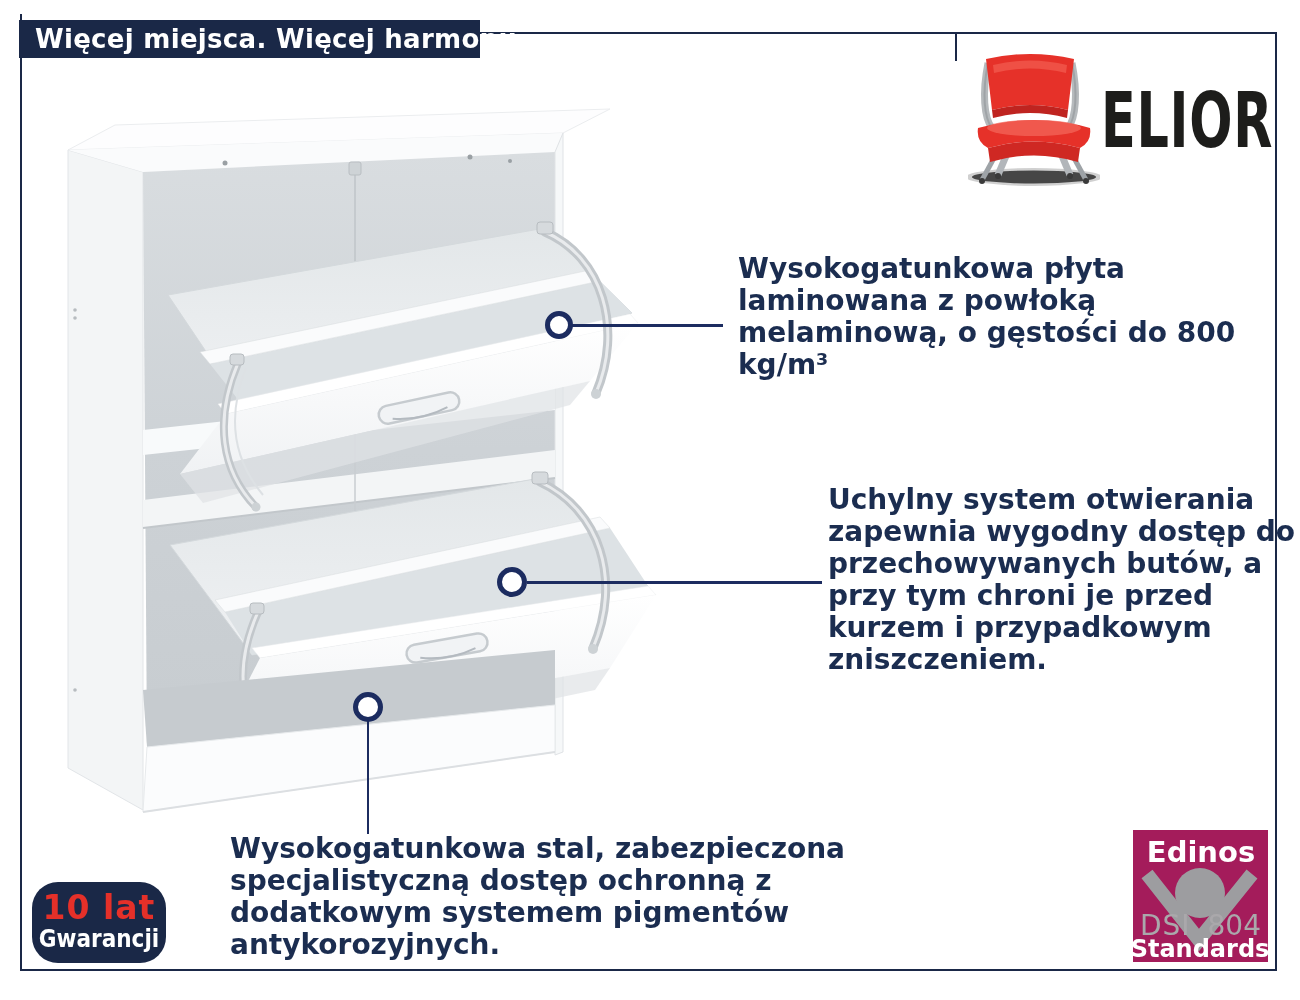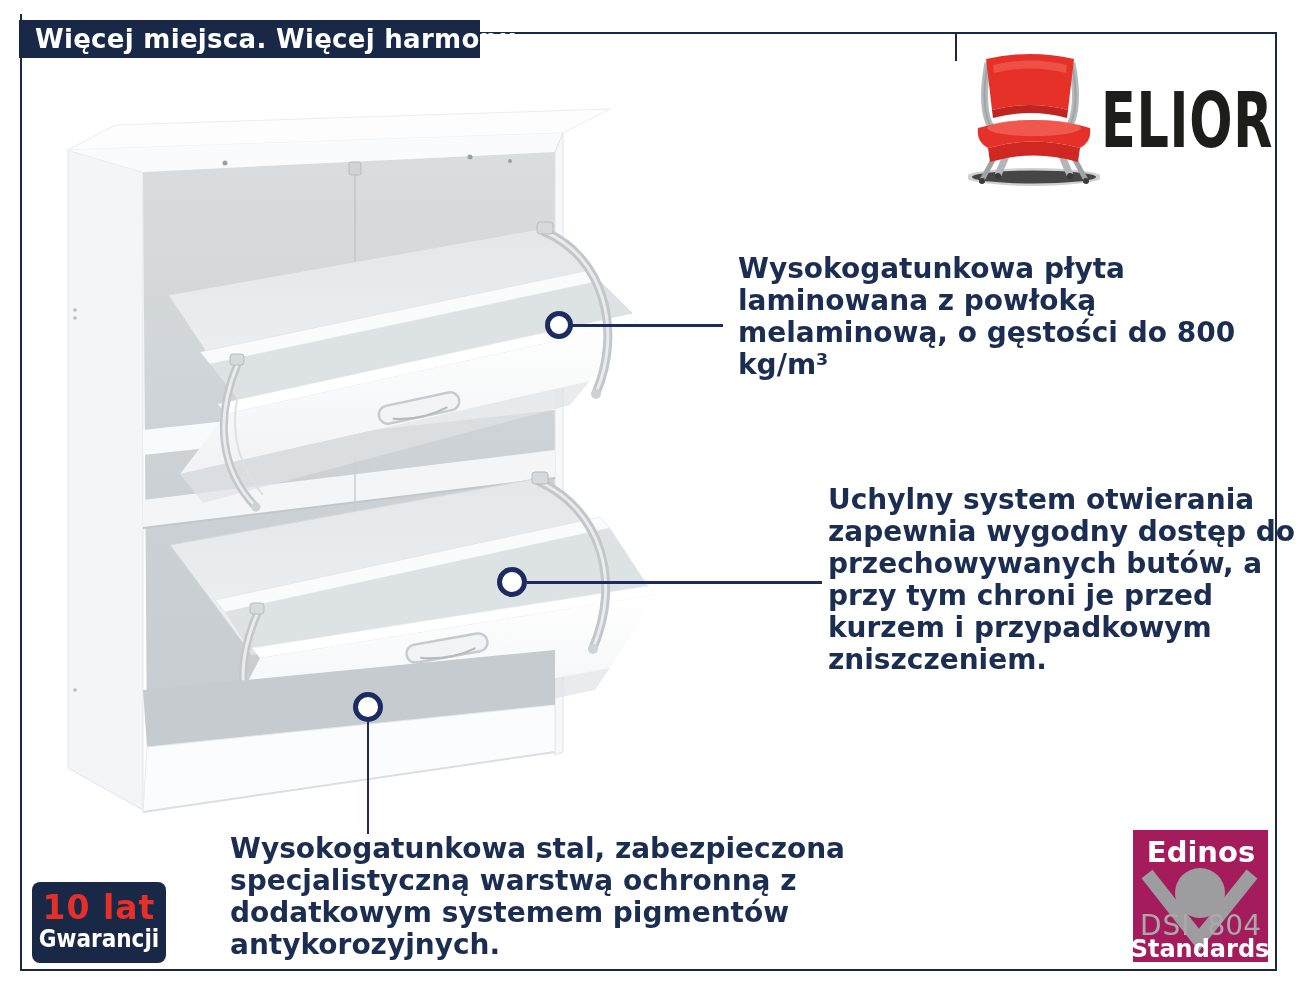--- a/index.html
+++ b/index.html
@@ -25,21 +25,21 @@
   .cabinet-svg{position:absolute;left:55px;top:105px;z-index:2;}
 
   
   .c-line{position:absolute;background:var(--callout_blue);z-index:3;}
   .c-circle{position:absolute;border-radius:50%;background:#fff;border:5px solid var(--callout_blue);
             box-sizing:border-box;z-index:4;}
   .c-text{position:absolute;color:var(--navy_text);font-weight:bold;font-size:28px;line-height:32px;
           white-space:pre-line;z-index:5;letter-spacing:0px;}
 
   
-  .badge{position:absolute;left:32px;top:882px;width:134px;height:81px;border-radius:8px;
+  .badge{position:absolute;left:32px;top:882px;width:134px;height:81px;border-radius:26px;
          background:var(--navy);z-index:6;text-align:center;box-sizing:border-box;padding-top:9px;}
   .badge .b1{display:block;color:var(--red);font-size:33px;font-weight:bold;line-height:34px;letter-spacing:1px;}
   .badge .b2{display:block;color:#fff;font-size:24px;font-weight:bold;line-height:28px;
              transform:scaleX(.9);transform-origin:center;}
 
   
   .cert{position:absolute;left:1133px;top:830px;z-index:6;}
 </style>
 </head>
 <body>
@@ -180,21 +180,21 @@
   <div class="c-text" style="left:828px;top:484px;width:500px;">Uchylny system otwierania
 zapewnia wygodny dostęp do
 przechowywanych butów, a
 przy tym chroni je przed
 kurzem i przypadkowym
 zniszczeniem.</div>
 
   <div class="c-line" style="left:366.5px;top:721px;width:2.5px;height:113px;"></div>
   <div class="c-circle" style="left:353px;top:692px;width:30px;height:30px;"></div>
   <div class="c-text" style="left:230px;top:833px;width:620px;">Wysokogatunkowa stal, zabezpieczona
-specjalistyczną warstwą ochronną z
+specjalistyczną dostęp ochronną z
 dodatkowym systemem pigmentów
 antykorozyjnych.</div>
 
   <div class="badge">
     <span class="b1">10 lat</span>
     <span class="b2">Gwarancji</span>
   </div>
 
   <svg class="cert" width="135" height="132" viewBox="0 0 135 132">
     <rect x="0" y="0" width="135" height="132" fill="var(--magenta)"></rect>

